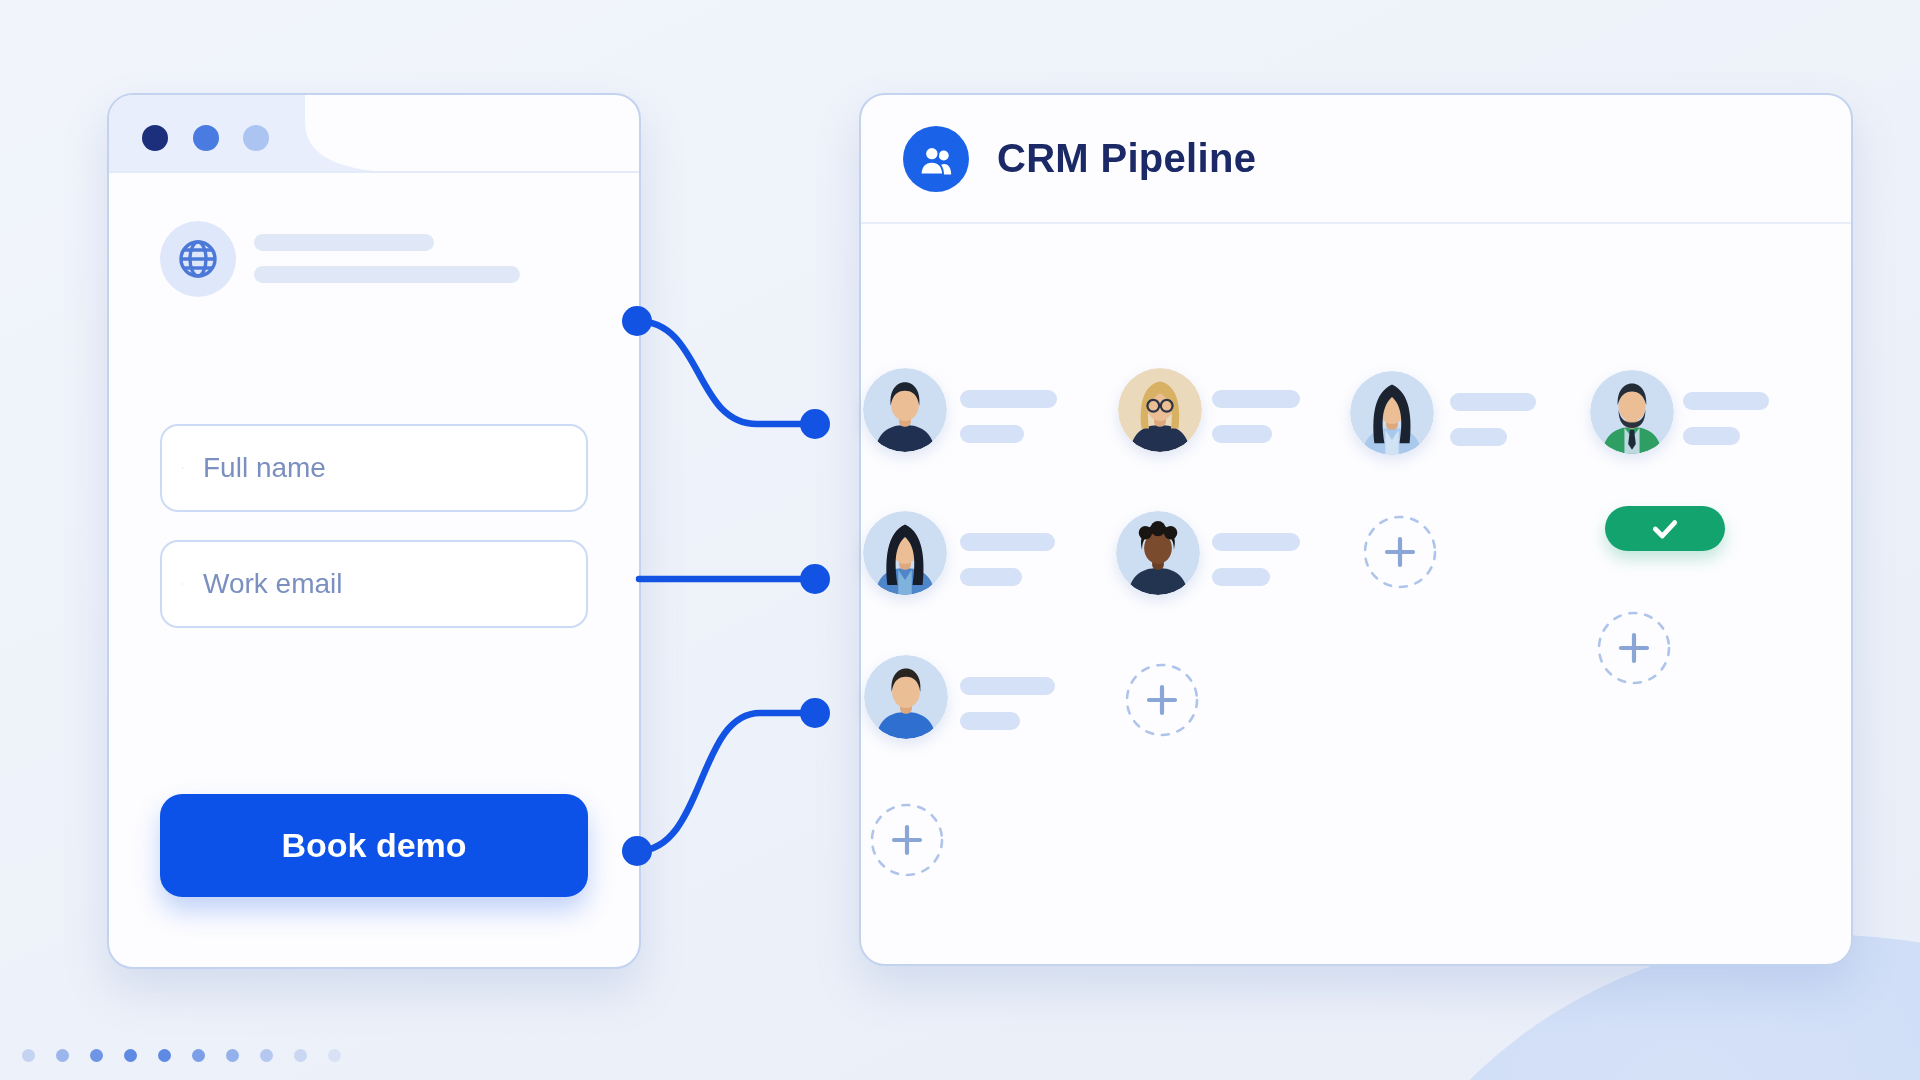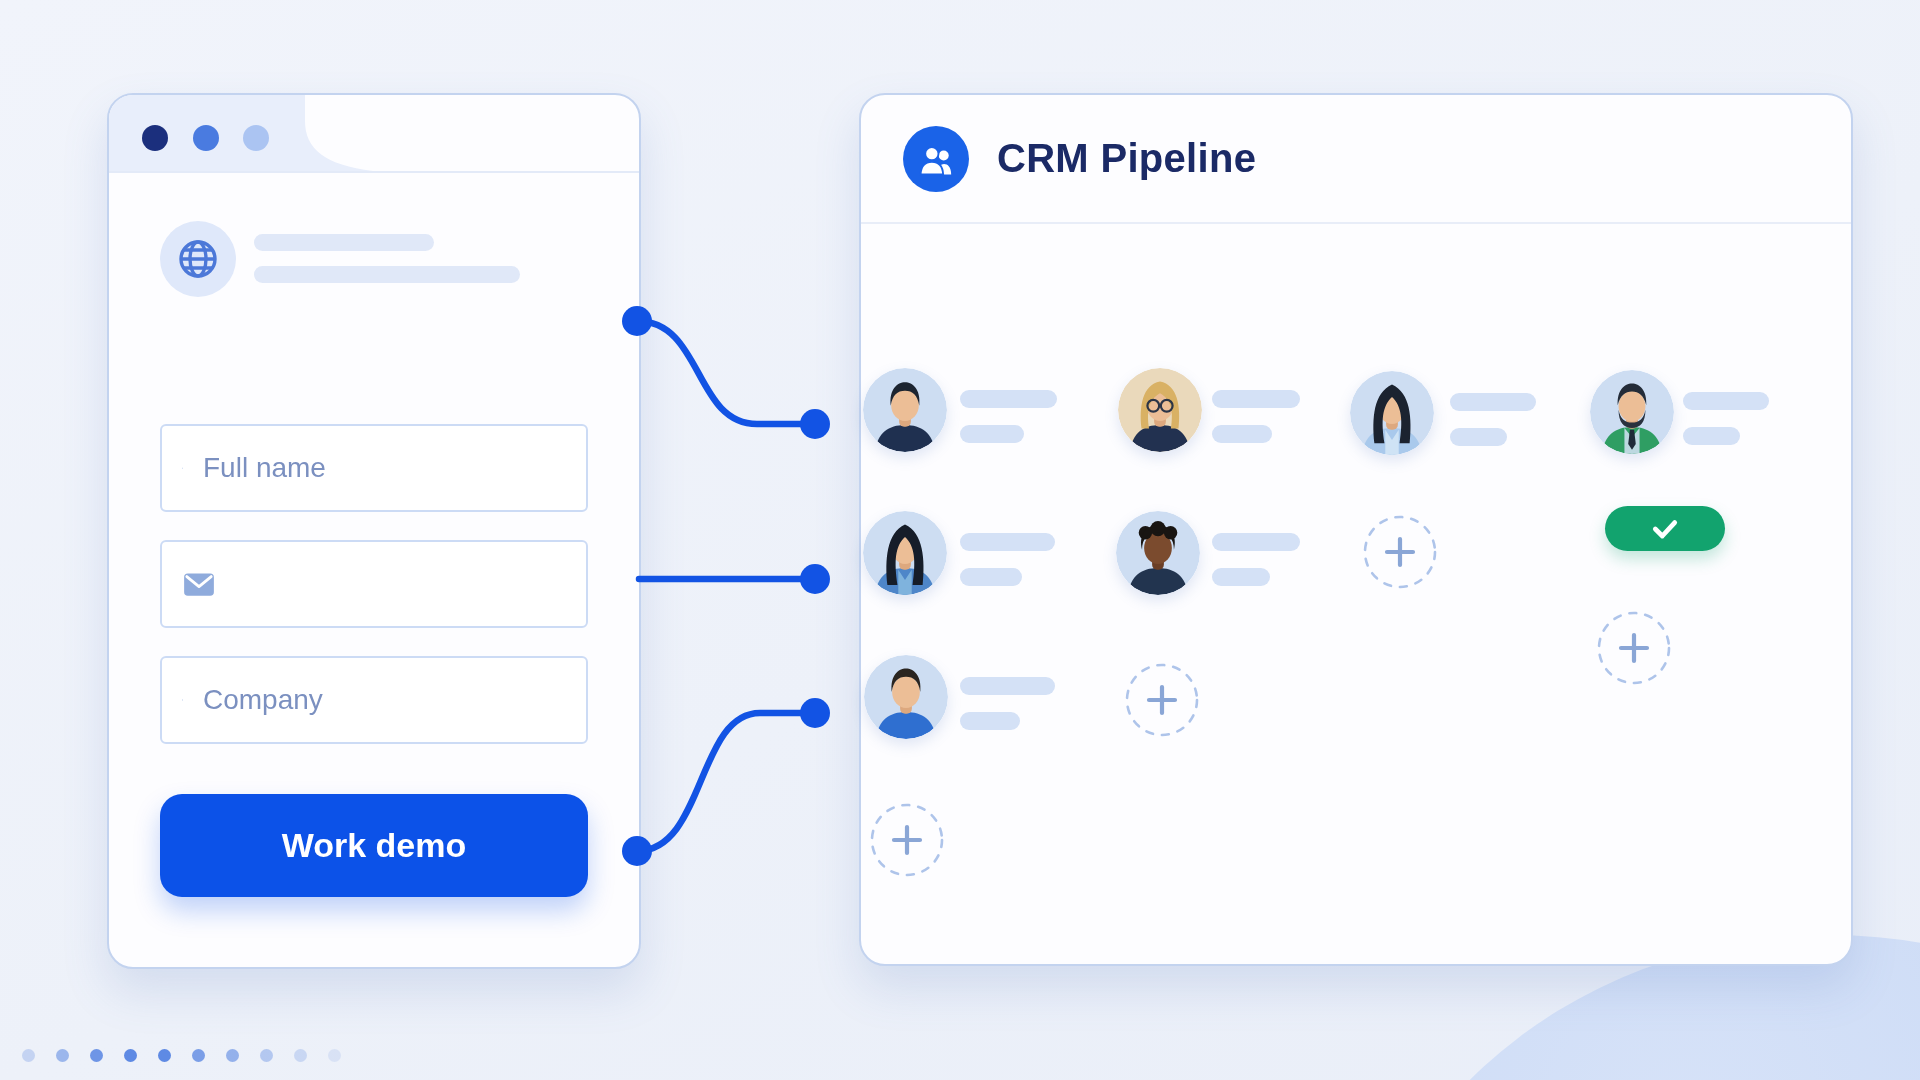--- a/index.html
+++ b/index.html
@@ -30,21 +30,21 @@
   .traffic span{width:26px;height:26px;border-radius:50%;display:block;}
 
   .site-avatar{left:51px;top:126px;width:76px;height:76px;border-radius:50%;
     background:#dfe8fa;display:flex;align-items:center;justify-content:center;}
   .ph-bar{background:#e0e8f8;border-radius:9px;height:17px;}
   .crm-bar{background:#d4e1f6;border-radius:10px;height:18px;}
 
   .form-heading{left:51px;top:236px;font-size:39px;font-weight:700;color:#18265f;letter-spacing:.2px;}
 
   .field{left:51px;width:428px;height:88px;background:#fff;border:2px solid #ccdbf5;
-    border-radius:6px;display:flex;align-items:center;padding:0 20px;box-sizing:border-box;gap:18px;}
+    border-radius:18px;display:flex;align-items:center;padding:0 20px;box-sizing:border-box;gap:18px;}
   .field input{border:none;outline:none;background:transparent;flex:1;
     font-family:"Liberation Sans",sans-serif;font-size:28px;color:#3c4c7d;}
   .field input::placeholder{color:#7b90c0;opacity:1;}
 
   .submit-btn{left:51px;top:699px;width:428px;height:103px;background:#0c52e8;border:none;
     border-radius:22px;color:#fff;font-family:"Liberation Sans",sans-serif;
     font-size:34px;font-weight:700;cursor:pointer;box-shadow:0 14px 26px rgba(12,82,232,.25);}
 
   
   .crm-header{position:absolute;left:0;top:0;width:100%;height:127px;display:flex;
@@ -116,42 +116,25 @@
       <path d="M3,29 C4,19.5 9,16.5 16,16.5 C23,16.5 28,19.5 29,29 Z" fill="#8fabdc"></path>
     </svg>
     <input type="text" placeholder="Full name" style="">
   </div>
 
   <div class="abs field" style="top:445px;">
     <svg width="34" height="34" viewBox="0 0 32 32">
       <rect x="2" y="6" width="28" height="21" rx="3.5" fill="#8fabdc"></rect>
       <path d="M4.5,9 L16,18.5 L27.5,9" stroke="#ffffff" stroke-width="2.6" fill="none" stroke-linecap="round" stroke-linejoin="round"></path>
     </svg>
-  </div>
-
-  <div class="abs field" style="top:561px;">
-    <svg width="34" height="34" viewBox="0 0 32 32">
-      <rect x="6" y="2.5" width="20" height="27" rx="2.5" fill="#8fabdc"></rect>
-      <g fill="#ffffff">
-        <rect x="10" y="7" width="3" height="3" rx="1"></rect>
-          <rect x="14.5" y="7" width="3" height="3" rx="1"></rect>
-          <rect x="19" y="7" width="3" height="3" rx="1"></rect>
-        <rect x="10" y="12" width="3" height="3" rx="1"></rect>
-          <rect x="14.5" y="12" width="3" height="3" rx="1"></rect>
-          <rect x="19" y="12" width="3" height="3" rx="1"></rect>
-        <rect x="10" y="17" width="3" height="3" rx="1"></rect>
-          <rect x="14.5" y="17" width="3" height="3" rx="1"></rect>
-          <rect x="19" y="17" width="3" height="3" rx="1"></rect>
-        <path d="M13.5,29.5 V26 a2.5,2.5 0 0 1 5,0 V29.5 Z"></path>
-      </g>
-    </svg>
-    <input type="text" placeholder="Company" style="">
-  </div>
-
-  <button class="abs submit-btn">Work demo</button>
+    <input type="text" placeholder="Work email" style="">
+  </div>
+
+
+  <button class="abs submit-btn">Book demo</button>
 </div>
 
 <div class="abs card crm-card">
 
   <div class="crm-header">
     <div class="crm-icon-circle">
       <svg width="38" height="36" viewBox="0 0 32 30">
         <g fill="#ffffff">
           <circle cx="22.5" cy="12" r="4.2"></circle>
           <path d="M17.5,28 C17.8,21.5 20,19.3 22.8,19.3 C26,19.3 28.5,21.8 28.8,28 Z"></path>

